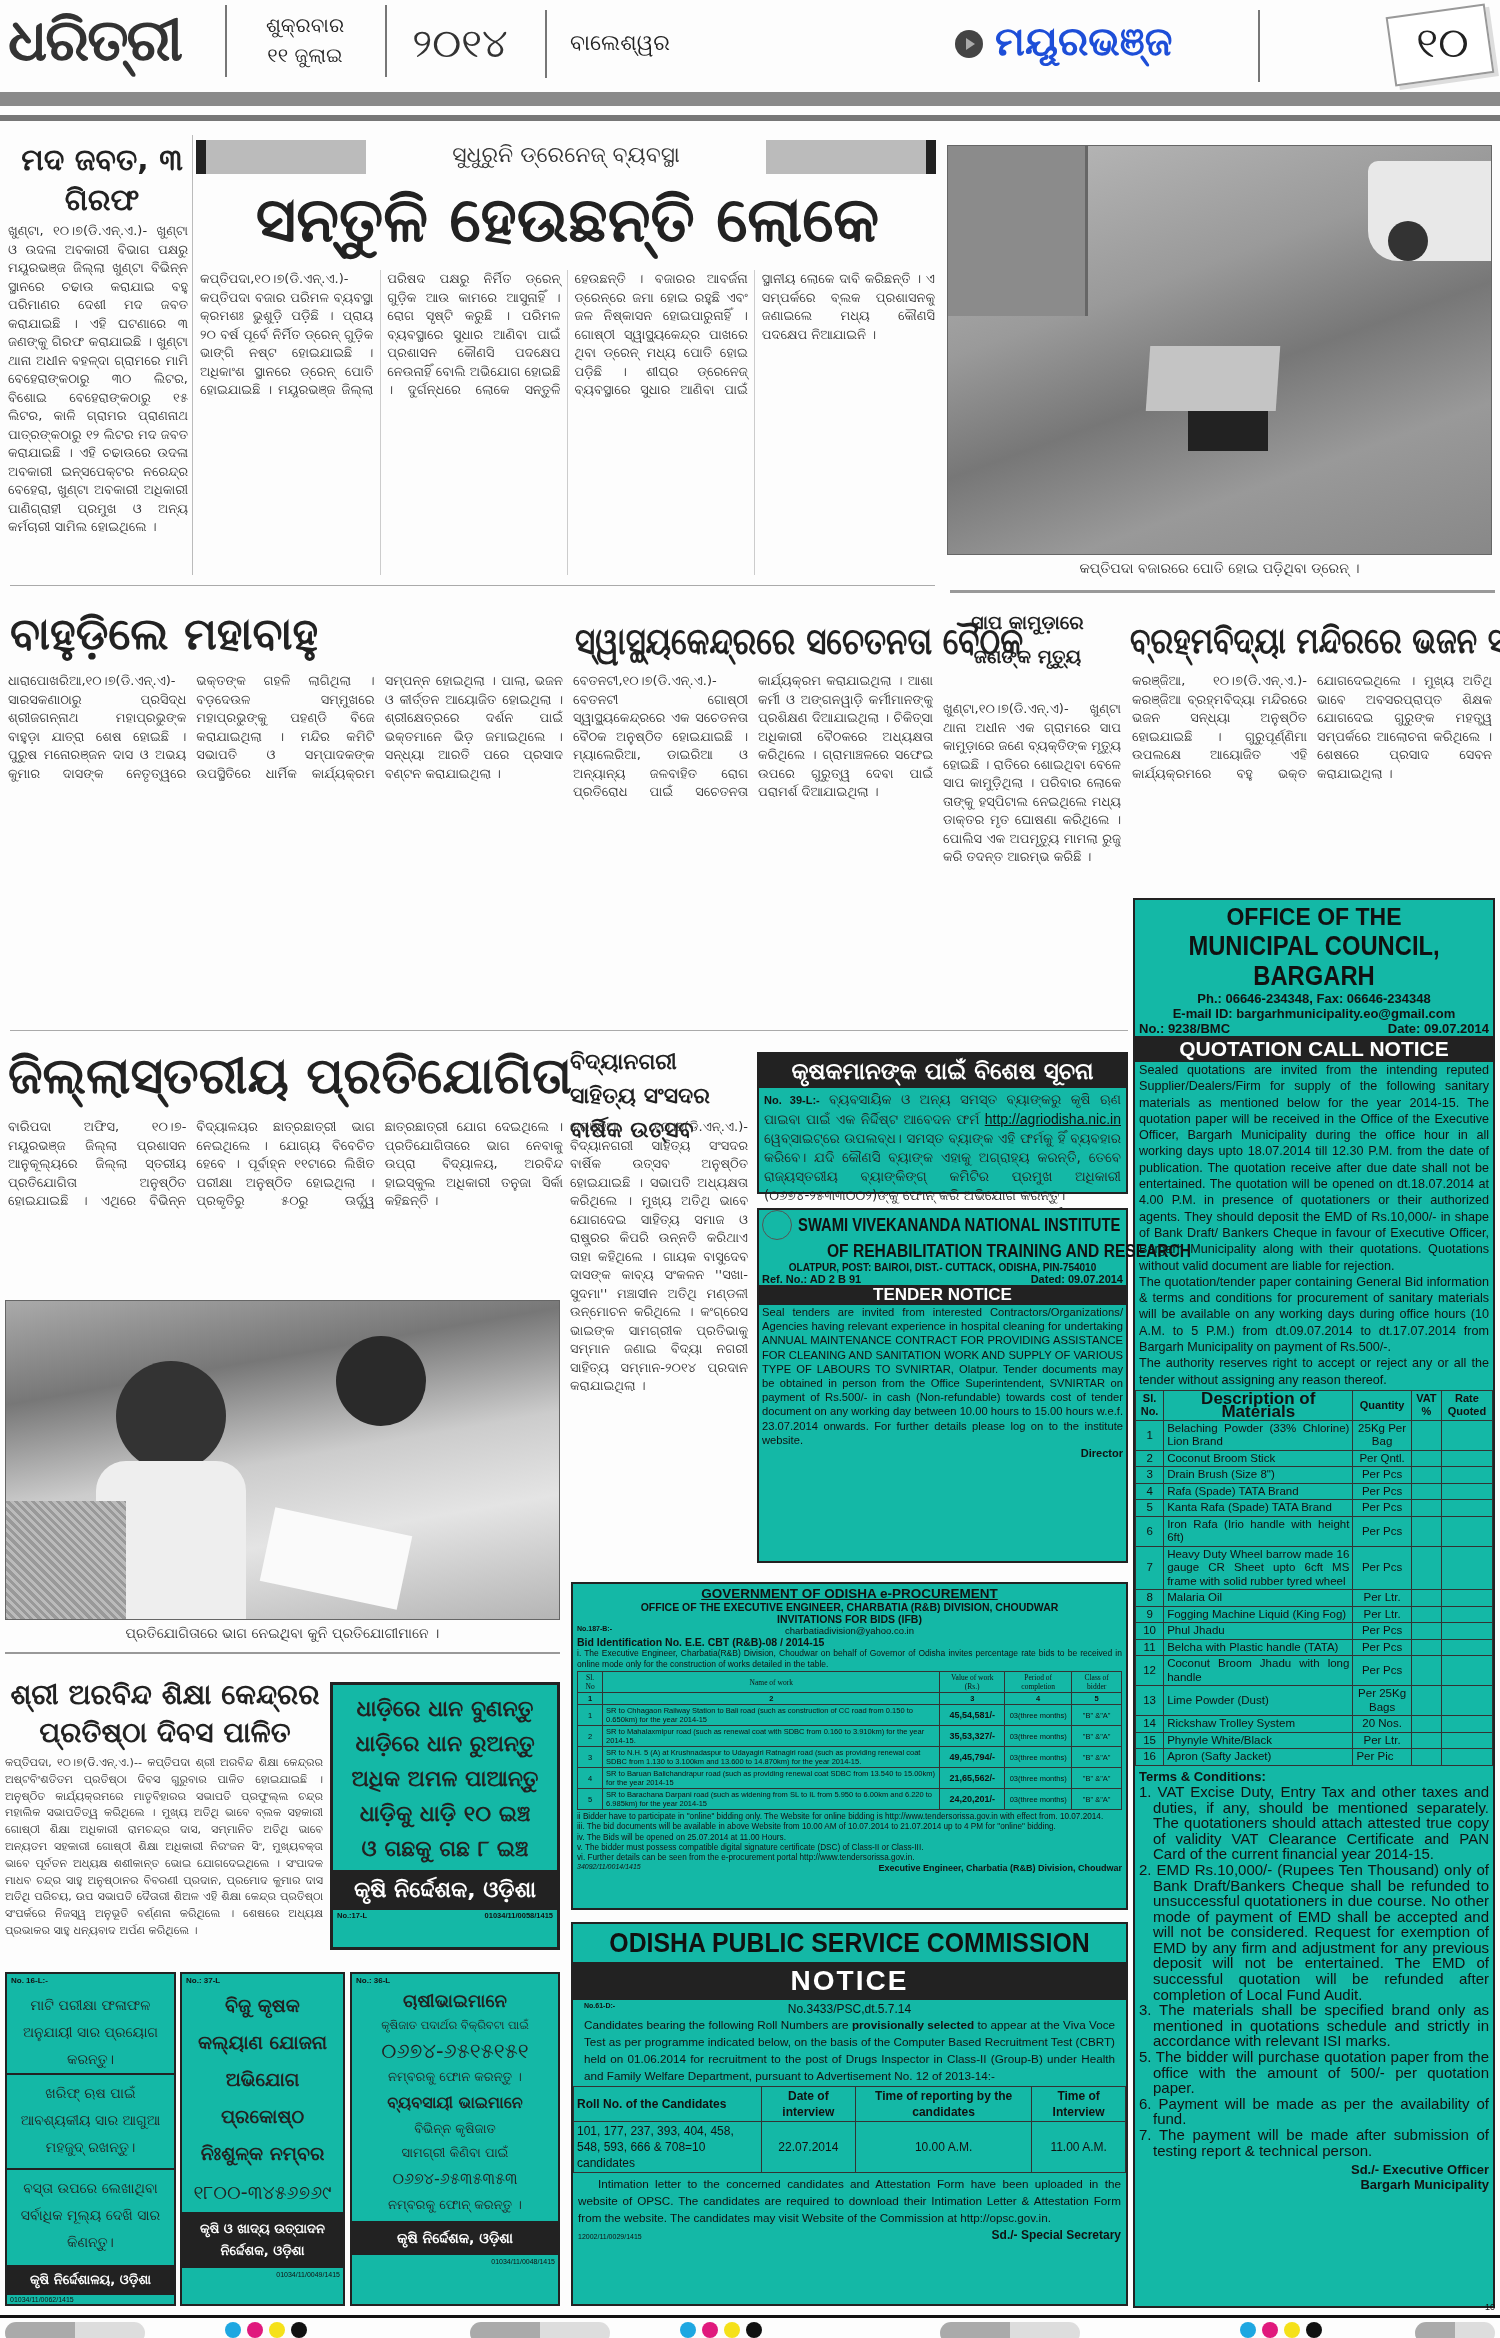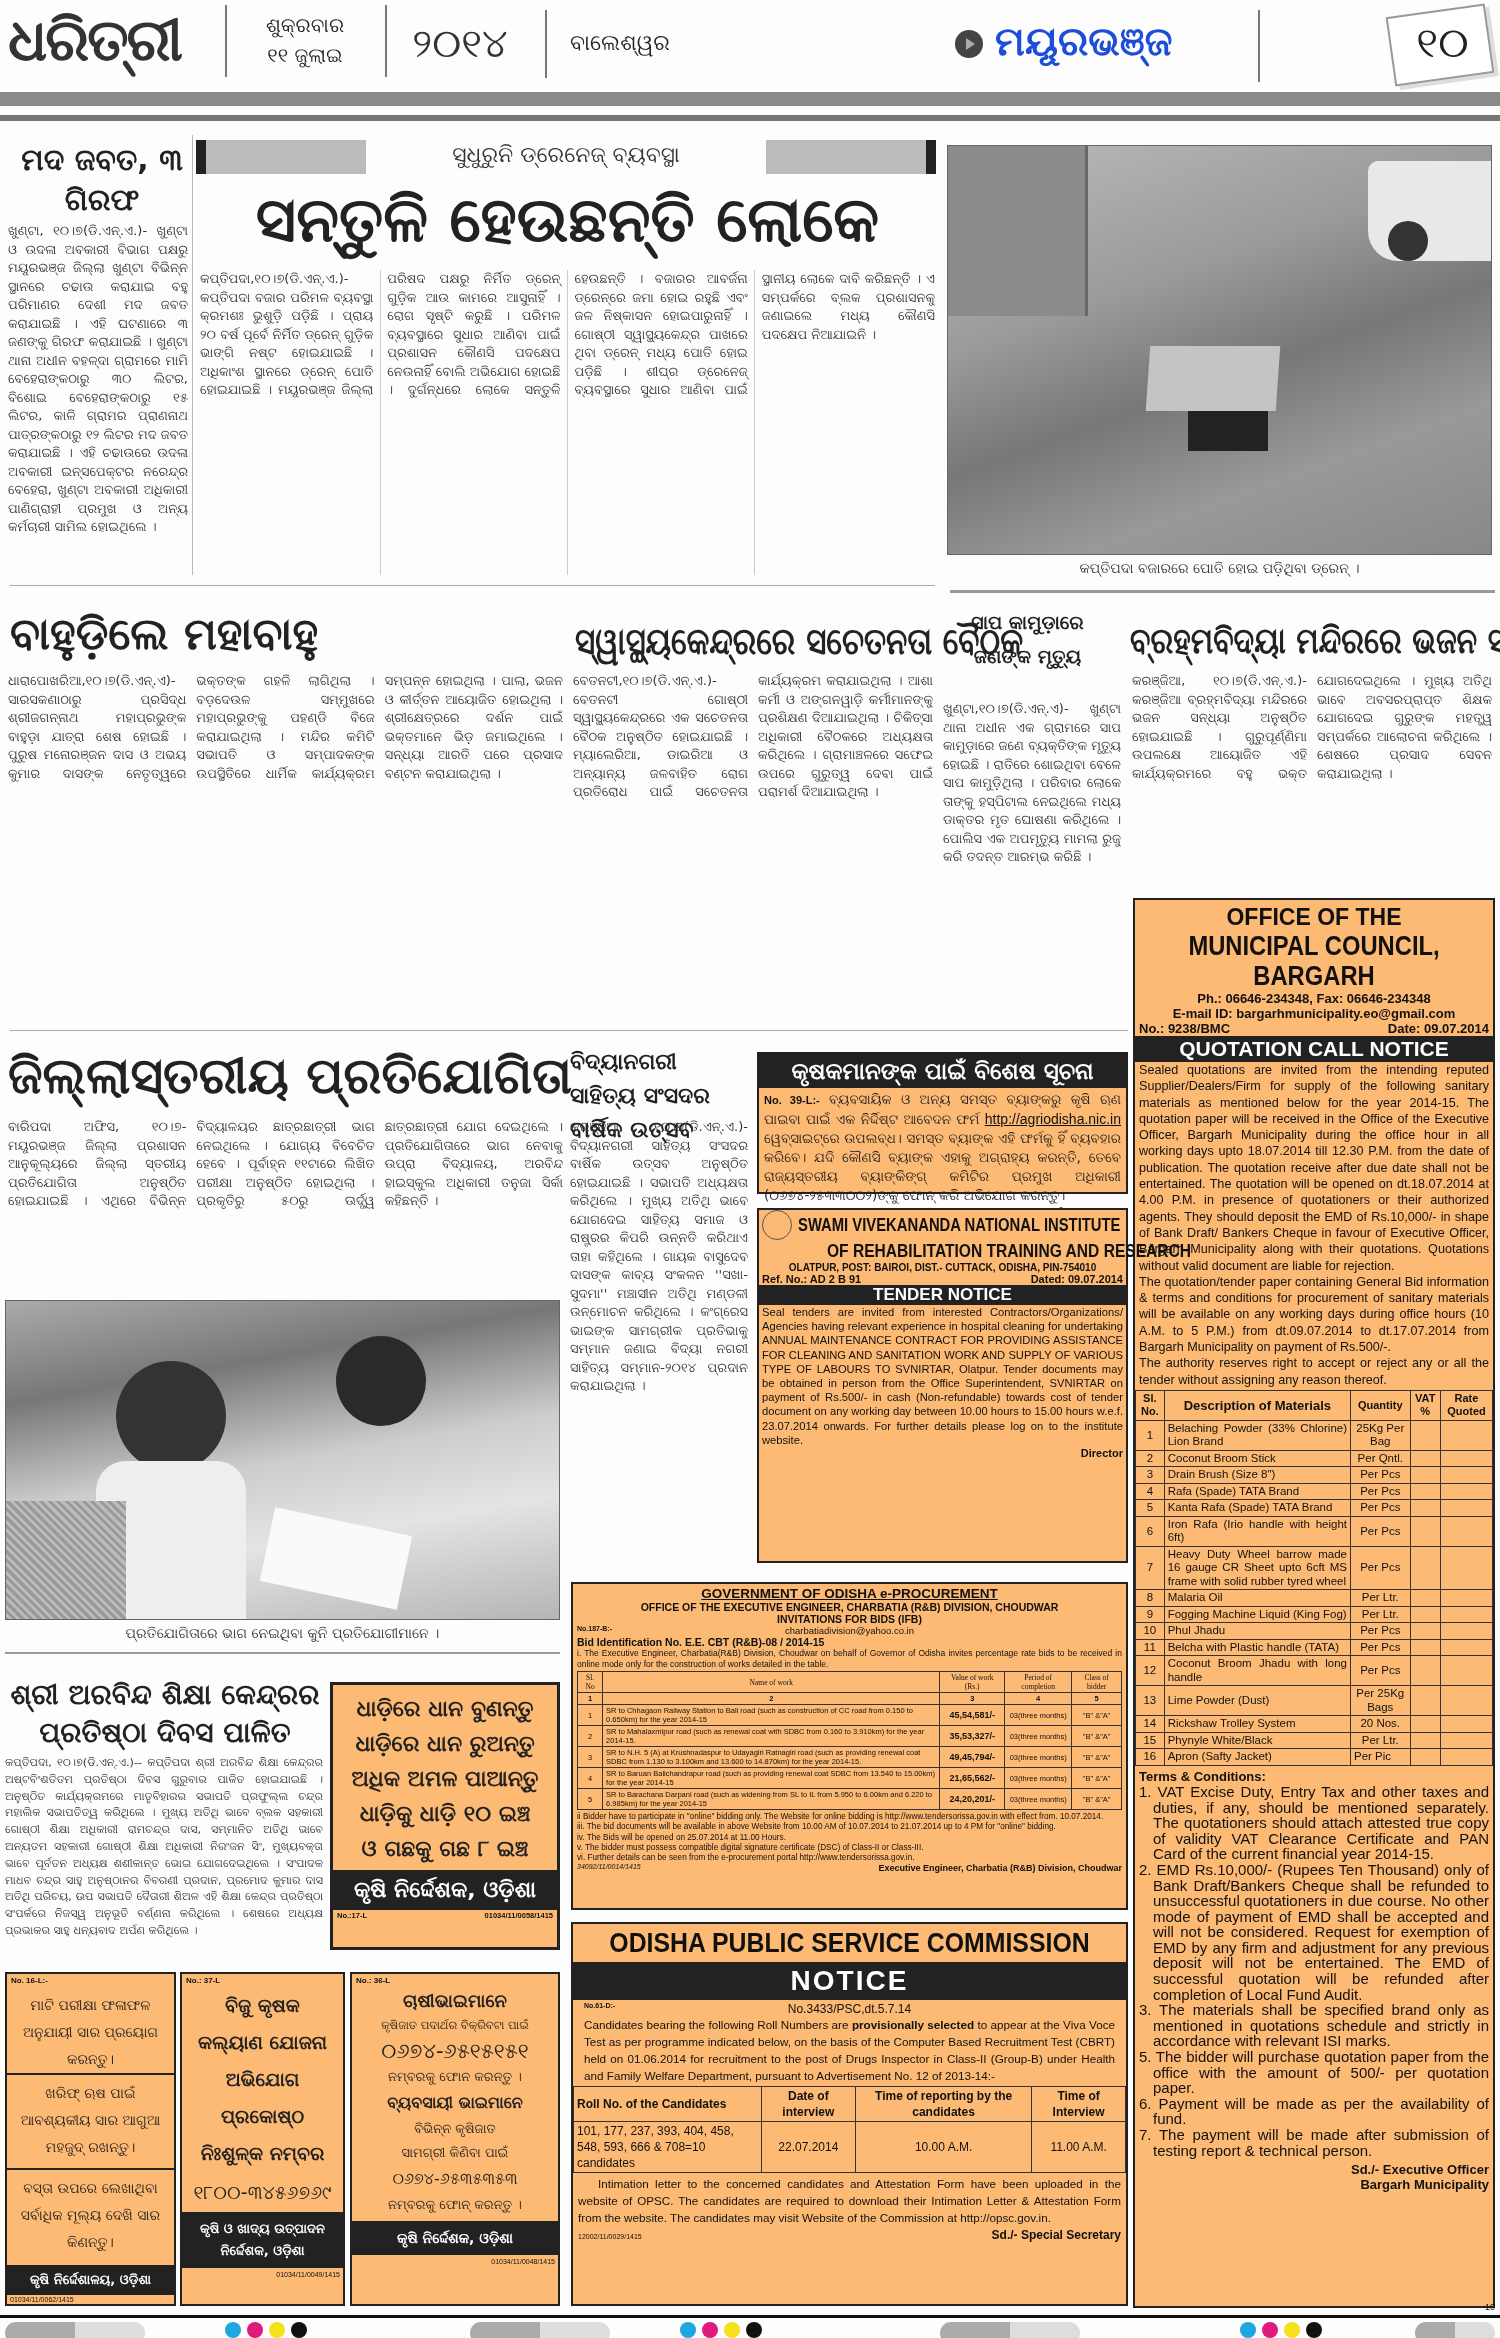--- a/index.html
+++ b/index.html
@@ -19,21 +19,21 @@
 .pgnum{left:1400px;top:18px;width:85px;text-align:center;font-size:42px;color:#222}
 .band1{left:0;top:92px;width:1500px;height:14px;background:#8a8a8a}
 .band2{left:0;top:115px;width:1500px;height:6px;background:#777}
 
 .odia{font-size:13px;line-height:18.5px;color:#333;text-align:justify;overflow:hidden}
 .h-big{font-weight:bold;color:#222;white-space:nowrap}
 .caption{font-size:14px;text-align:center;color:#333}
 .photo{background:#888;border:1px solid #666;overflow:hidden}
 .hr{height:3px;background:#999}
 
-.box{border:2px solid #222;background:#fdba74}
+.box{border:2px solid #222;background:#14b8a6}
 .en{font-family:"Liberation Sans",sans-serif;color:#111}
 .blackbar{background:#222;color:#fff;text-align:center;font-weight:bold}
 table{border-collapse:collapse;width:100%}
 td,th{border:1px solid #333;padding:1px 3px;vertical-align:middle}
 .reg{position:absolute;width:26px;height:26px;border-radius:50%}
 .pill{position:absolute;height:22px;width:140px;border-radius:11px;background:linear-gradient(90deg,#aaa 50%,#ddd 50%)}
 </style>
 </head>
 <body>
 
@@ -102,21 +102,21 @@
     <span>Date: 09.07.2014</span>
   </div>
   <div class="blackbar" style="margin:0 -4px;font-size:21px;padding:1px 0">QUOTATION CALL NOTICE</div>
   <div style="font-size:12.6px;line-height:16.3px;text-align:justify">Sealed quotations are invited from the intending reputed Supplier/Dealers/Firm for supply of the following sanitary materials as mentioned below for the year 2014-15. The quotation paper will be received in the Office of the Executive Officer, Bargarh Municipality during the office hour in all working days upto 18.07.2014 till 12.30 P.M. from the date of publication. The quotation receive after due date shall not be entertained. The quotation will be opened on dt.18.07.2014 at 4.00 P.M. in presence of quotationers or their authorized agents. They should deposit the EMD of Rs.10,000/- in shape of Bank Draft/ Bankers Cheque in favour of Executive Officer, Bargarh Municipality along with their quotations. Quotations without valid document are liable for rejection.</div>
   <div style="font-size:12.6px;line-height:16.3px;text-align:justify">The quotation/tender paper containing General Bid information &amp; terms and conditions for procurement of sanitary materials will be available on any working days during office hours (10 A.M. to 5 P.M.) from dt.09.07.2014 to dt.17.07.2014 from Bargarh Municipality on payment of Rs.500/-.</div>
   <div style="font-size:12.6px;line-height:16.3px;text-align:justify">The authority reserves right to accept or reject any or all the tender without assigning any reason thereof.</div>
   <table style="font-size:11.5px;line-height:13.5px;margin:2px -4px 0;width:calc(100% + 8px)">
     <thead>
         <tr id="bargarh-head">
           <th style="font-size: 11px;">Sl. No.</th>
-          <th style="font-size: 13px;">Description of Materials</th>
+          <th style="font-size: 17px;">Description of Materials</th>
           <th style="font-size: 11px;">Quantity</th>
           <th style="font-size: 11px;">VAT %</th>
           <th style="font-size: 11px;">Rate Quoted</th>
         </tr>
       </thead>
     <tbody id="bargarh-body">
         <tr>
           <td style="text-align: center;">1</td>
           <td style="text-align: justify;">Belaching Powder (33% Chlorine) Lion Brand</td>
           <td style="text-align: center;">25Kg Per Bag</td>

